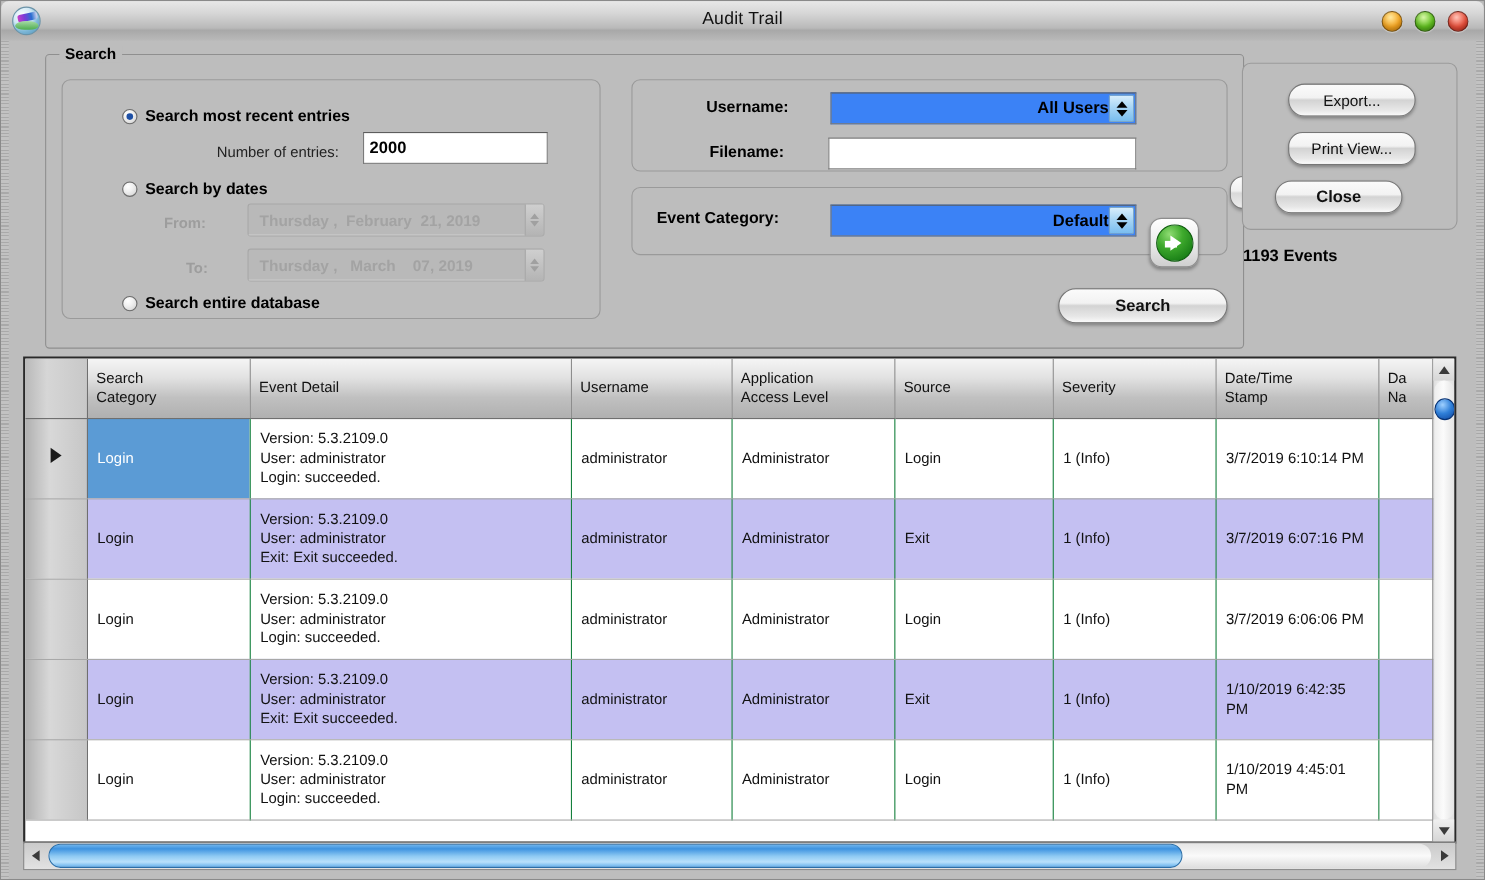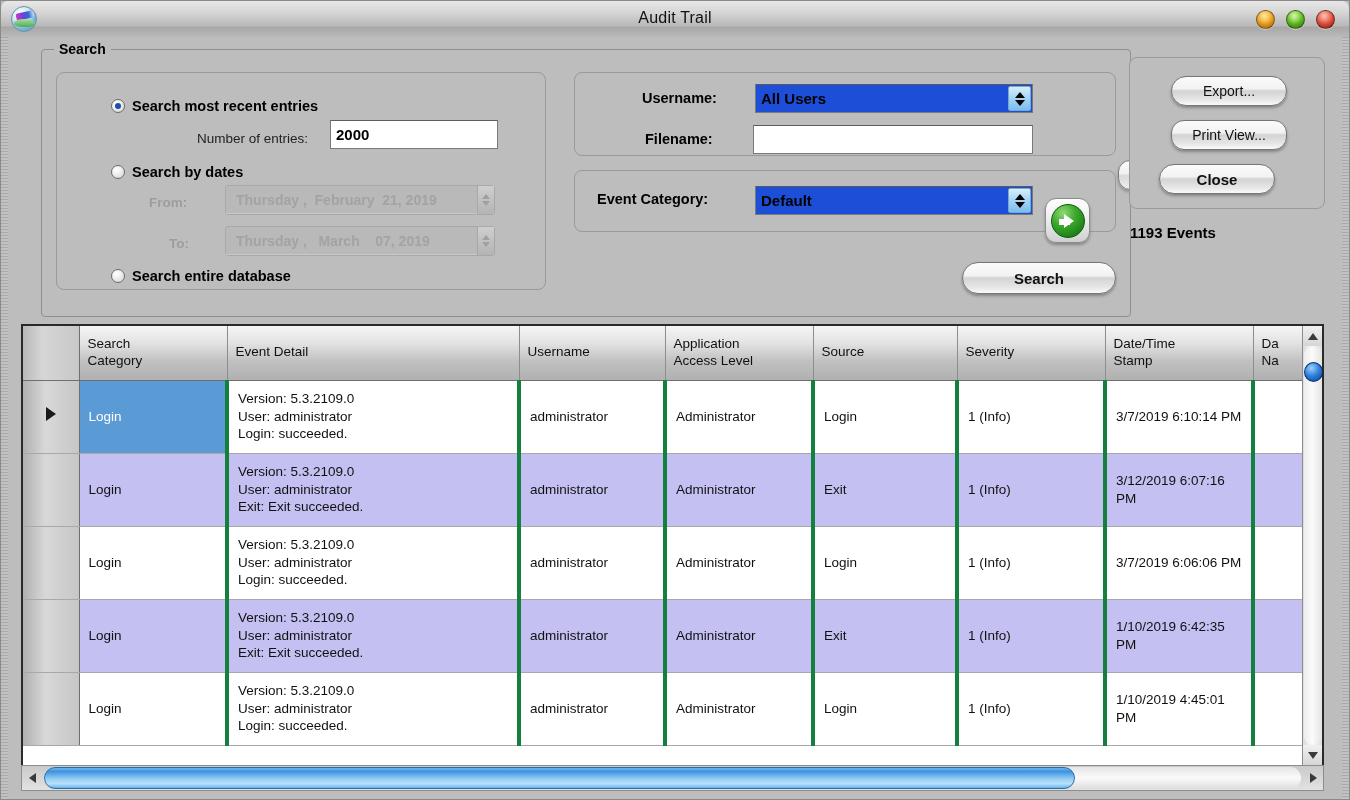--- a/index.html
+++ b/index.html
@@ -177,24 +177,24 @@
     border-left: 4px solid transparent; border-right: 4px solid transparent;
   }
   .spin .up { border-bottom: 5px solid #606060; }
   .spin .dn { border-top: 5px solid #606060; }
   .spin.dim .up { border-bottom-color: #a0a0a0; }
   .spin.dim .dn { border-top-color: #a0a0a0; }
 
   
   .combo {
     position: absolute;
-    background: #1d4ed8;
+    background: #3b82f6;
     border: 1px solid #7a7a7a;
     border-top-color: #5a5a5a;
-    display: flex; align-items: center;
+    display: flex; align-items: center; text-align: right;
   }
   .combo .ctext {
     flex: 1;
     font-size: 15px; font-weight: bold; color: #000;
     padding-left: 5px;
     white-space: nowrap; overflow: hidden;
   }
   .combo .cspin {
     width: 23px; height: calc(100% - 2px);
     margin-right: 1px;
@@ -300,21 +300,21 @@
     vertical-align: middle;
     white-space: pre-line;
     line-height: 1.25;
   }
   table.grid th.gutter {
     width: 56px;
     background: linear-gradient(90deg,#b9b9b9 0%,#d6d6d6 35%,#c8c8c8 100%);
     border-right: 1px solid #6f6f6f;
   }
   table.grid td {
-    border-right: 4px solid #15803d;
+    border-right: 1px solid #15803d;
     border-bottom: 1px solid #a8a8a8;
     font-size: 13.5px;
     color: #111;
     padding: 8px 9px;
     vertical-align: middle;
     white-space: pre-line;
     line-height: 1.32;
     height: 73px;
   }
   table.grid td.gutter-cell {
@@ -549,21 +549,21 @@
               <tr class="alt">
                 <td class="gutter-cell"></td>
                 <td class="c-cat">Login</td>
                 <td class="c-det">Version: 5.3.2109.0
 User: administrator
 Exit: Exit succeeded.</td>
                 <td class="c-usr">administrator</td>
                 <td class="c-aal">Administrator</td>
                 <td class="c-src">Exit</td>
                 <td class="c-sev">1 (Info)</td>
-                <td class="c-dts">3/12/2019 6:07:16 PM</td>
+                <td class="c-dts">3/7/2019 6:07:16 PM</td>
                 <td class="c-dbn"></td>
               </tr>
               <tr class="normal">
                 <td class="gutter-cell"></td>
                 <td class="c-cat">Login</td>
                 <td class="c-det">Version: 5.3.2109.0
 User: administrator
 Login: succeeded.</td>
                 <td class="c-usr">administrator</td>
                 <td class="c-aal">Administrator</td>

